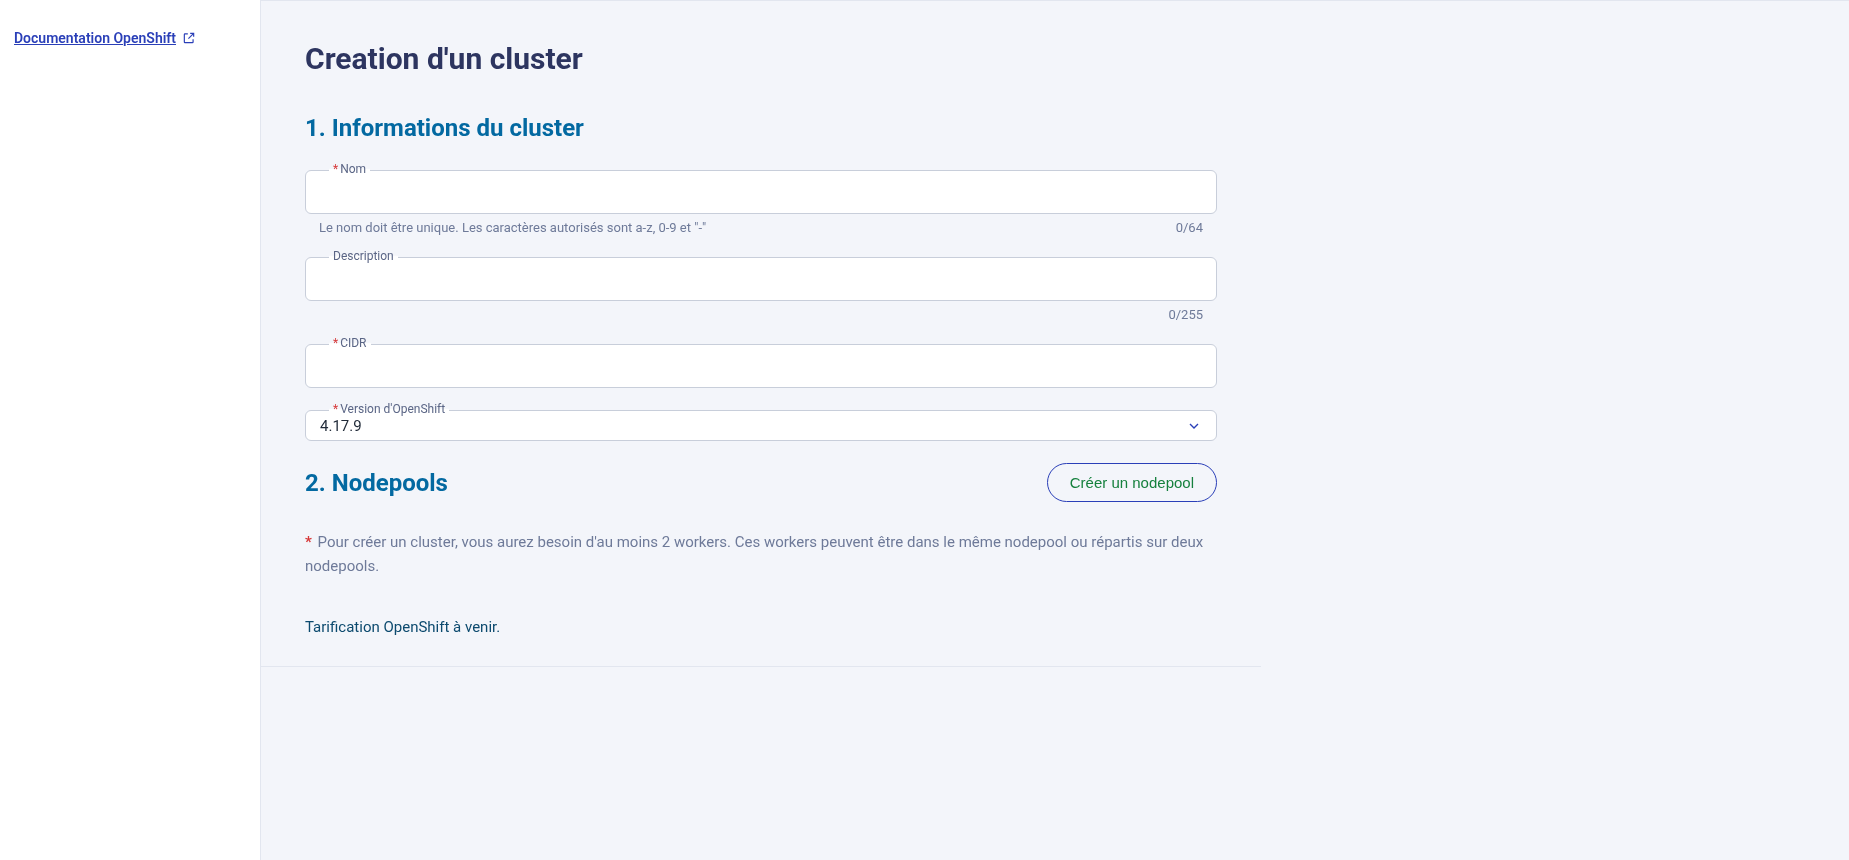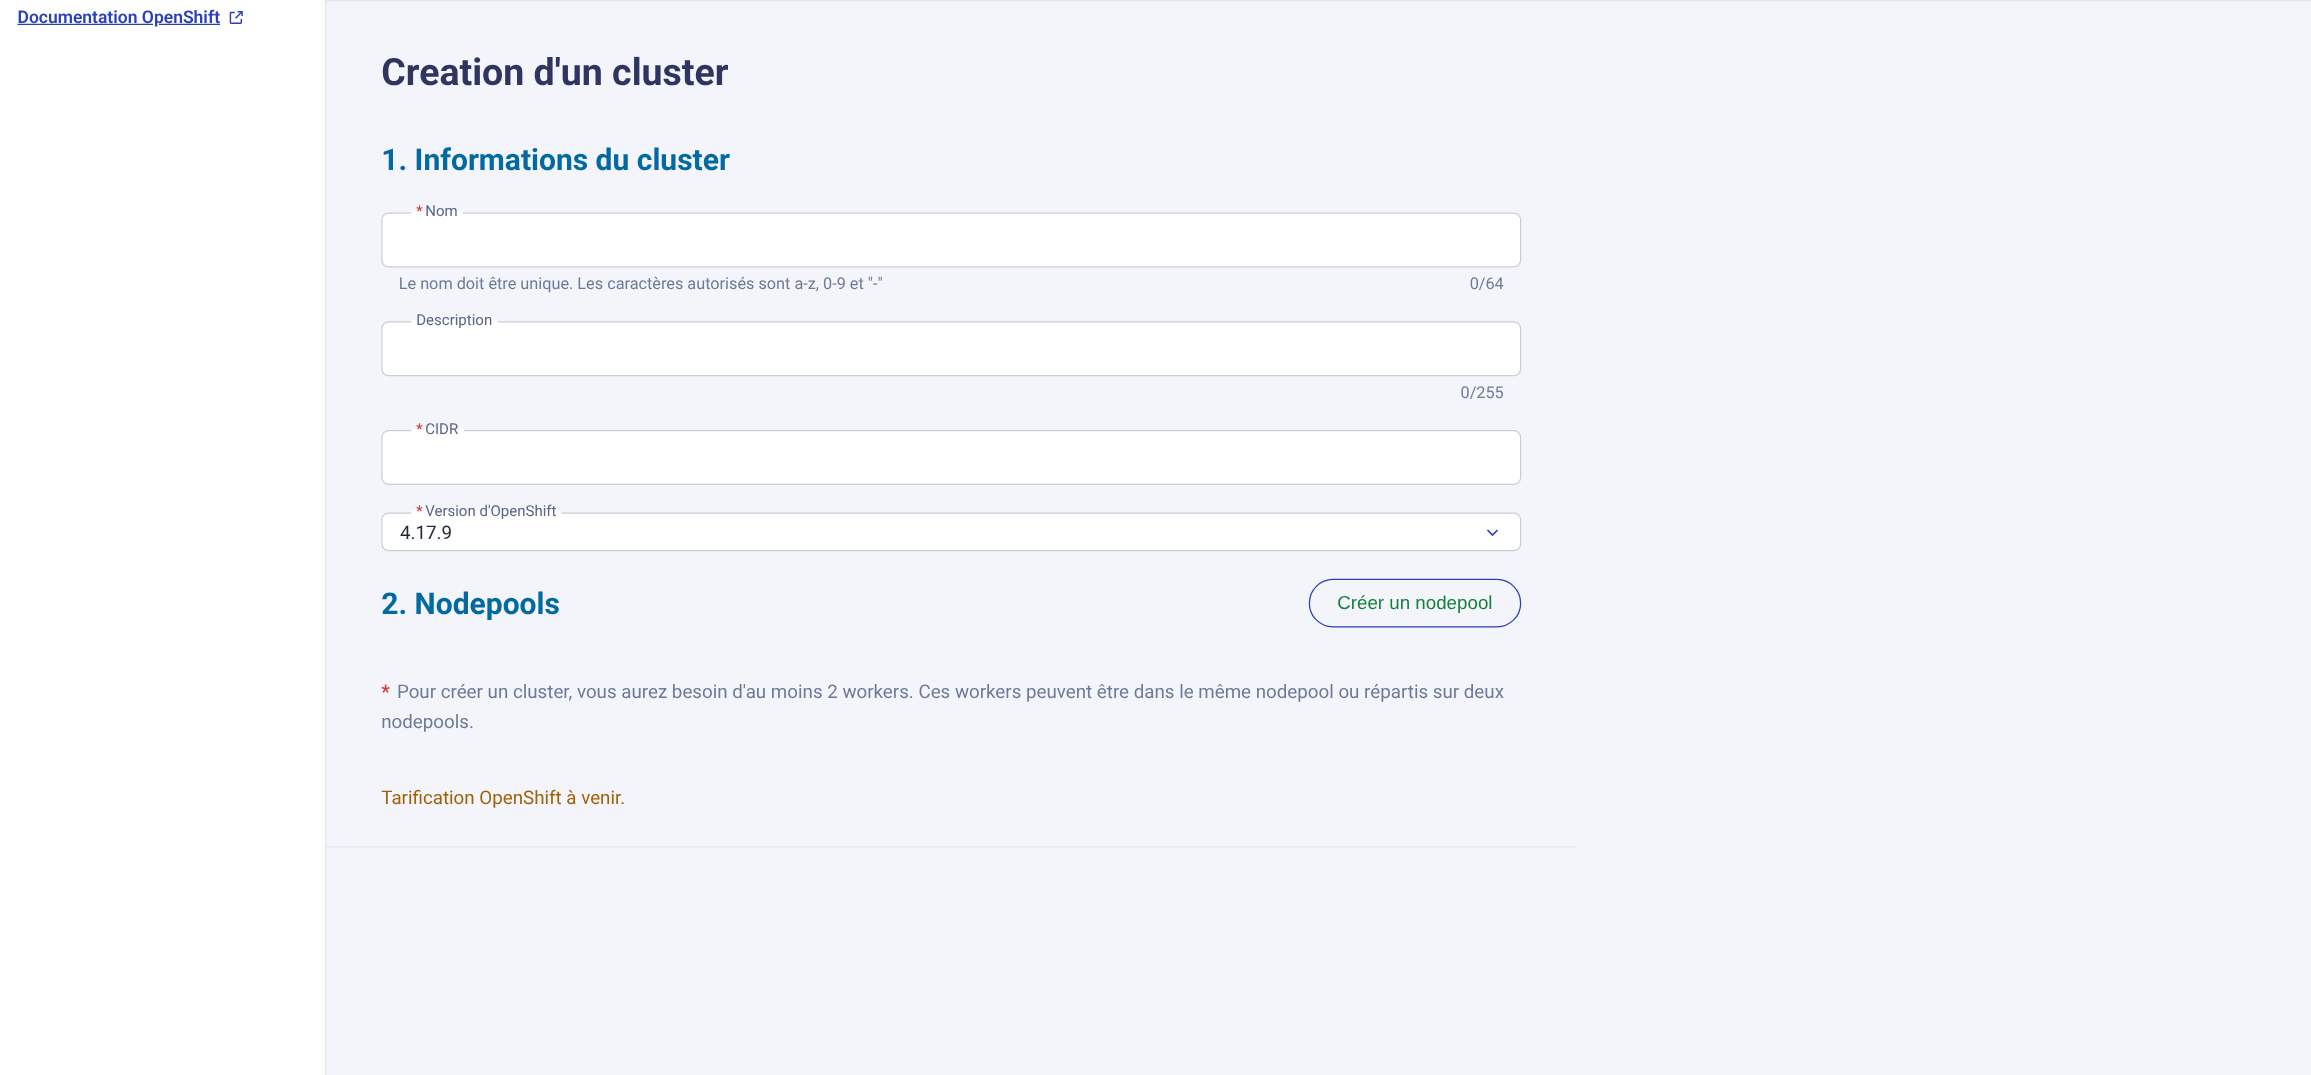--- a/index.html
+++ b/index.html
@@ -14,21 +14,21 @@
       height: 860px;
       overflow: hidden;
     }
     .layout {
       display: flex;
       height: 100%;
     }
     .sidebar {
       width: 260px;
       background: #fff;
-      padding: 3px 14px;
+      padding: 28px 14px;
       flex-shrink: 0;
     }
     .sidebar-link {
       color: #2a3fb8;
       font-size: 14px;
       font-weight: 600;
       text-decoration: underline;
       display: inline-flex;
       align-items: center;
       gap: 6px;
@@ -68,21 +68,21 @@
     .section-title {
       font-size: 24px;
       font-weight: 700;
       color: #0369a1;
       margin-bottom: 28px;
     }
     .section-header {
       display: flex;
       justify-content: space-between;
       align-items: center;
-      margin-bottom: 39px;
+      margin-bottom: 28px;
     }
     .section-header .section-title {
       margin-bottom: 0;
     }
     .form-field {
       position: relative;
       margin-bottom: 22px;
     }
     .field-label {
       position: absolute;
@@ -158,21 +158,21 @@
       font-size: 15px;
       color: #6e7a99;
       line-height: 1.6;
       margin-bottom: 28px;
     }
     .info-text .required-star {
       font-weight: bold;
     }
     .pricing-text {
       font-size: 15px;
-      color: #a16207;
+      color: #0c4a6e;
       margin-top: 40px;
     }
     
     .main::-webkit-scrollbar {
       width: 16px;
     }
     .main::-webkit-scrollbar-track {
       background: #eef0f5;
     }
     .main::-webkit-scrollbar-thumb {

